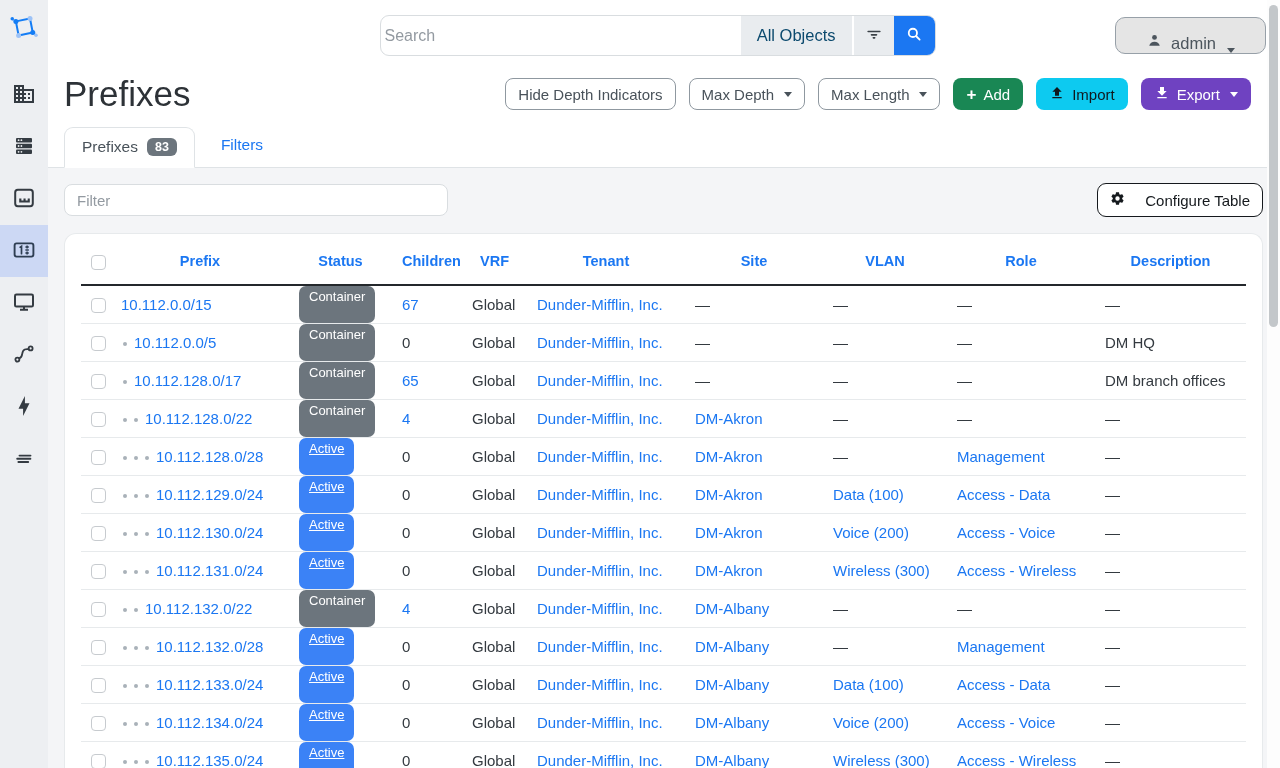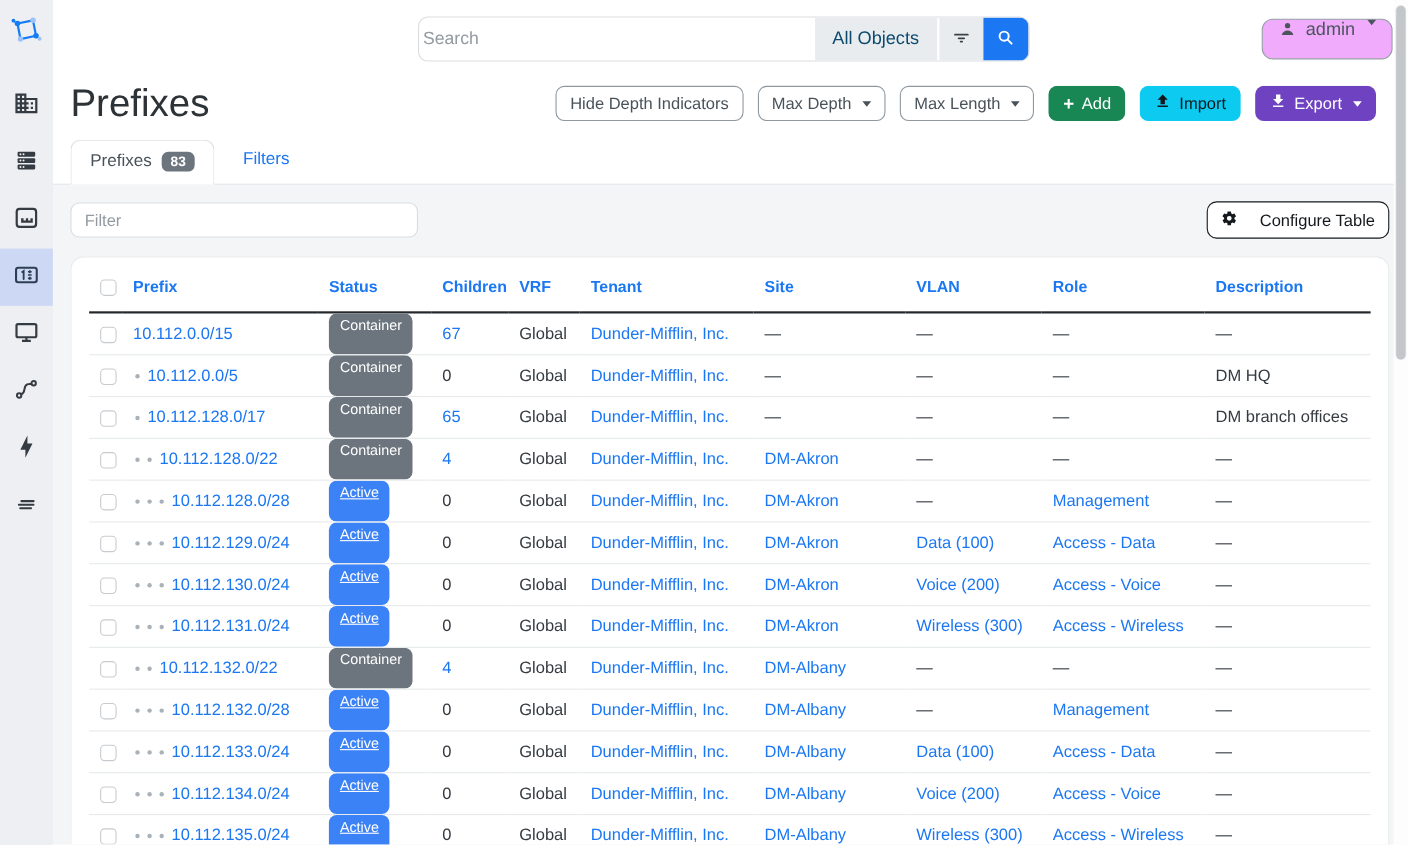--- a/index.html
+++ b/index.html
@@ -32,22 +32,22 @@
     position:absolute; left:50%; transform:translateX(-50%); top:15px;
     display:flex; height:41px; width:556px; border:1px solid #d9dde0; border-radius:9px; overflow:hidden; background:#fff;
   }
   .search-input { border:none; outline:none; padding:0 4px; font-size:16px; flex:1; color:#343a40; min-width:0; background:transparent; }
   .search-input::placeholder { color:#939aa1; }
   .scope-seg { background:#e9ecef; display:flex; align-items:center; padding:0 16px; font-size:16.5px; color:#0c4a6e; cursor:pointer; }
   .funnel-seg { background:#e9ecef; width:42px; display:flex; align-items:center; justify-content:center; border-left:2px solid #fff; color:#3a4147; cursor:pointer; }
   .search-btn { background:#1b77f2; width:41px; color:#fff; display:flex; align-items:center; justify-content:center; border:none; cursor:pointer; }
   .user-btn {
     position:absolute; right:1px; top:17px; height:37px;
-    border:1px solid #97a0a8; border-radius:10px; background:#f0abfc; color:#4c555d;
-    display:flex; align-items:flex-start; gap:8px; padding:0 14px; font-size:16.5px; cursor:pointer;
+    border:1px solid #97a0a8; border-radius:10px; background:#e5e5e5; color:#4c555d;
+    display:flex; align-items:flex-end; gap:8px; padding:0 30px; font-size:16.5px; cursor:pointer;
   }
 
   
   .header-row { display:flex; align-items:center; padding:2px 16px 0 16px; flex:none; }
   .page-title { font-size:35px; font-weight:400; color:#2d3237; margin:0; }
   .actions { margin-left:auto; display:flex; gap:13px; align-items:center; }
   .btn {
     height:32px; border-radius:8px; font-size:15px; display:inline-flex; align-items:center; gap:7px;
     padding:0 12px; border:1px solid transparent; background:#fff; cursor:pointer; white-space:nowrap;
     font-family:"Liberation Sans", sans-serif;
@@ -66,38 +66,38 @@
     border-radius:9px 9px 0 0; padding:10px 17px 11px; display:flex; gap:9px; align-items:center;
     color:#49525a; font-size:15.5px; cursor:pointer;
   }
   .tab-count { background:#6c757d; color:#fff; border-radius:6px; padding:2px 8px; font-size:12.5px; font-weight:bold; }
   .tab-link { color:#1b77f2; padding:10px 17px 13px; font-size:15.5px; margin-left:9px; cursor:pointer; }
 
   
   .content { flex:1; background:#f4f5f7; padding:15px 4px 0 16px; display:flex; flex-direction:column; overflow:hidden; }
   .controls-row { display:flex; align-items:center; justify-content:space-between; flex:none; padding-right:0; }
   .filter-input {
-    width:316px; height:32px; border:1px solid #d9dde0; border-radius:8px; padding:0 12px;
+    width:384px; height:32px; border:1px solid #d9dde0; border-radius:8px; padding:0 12px;
     font-size:15px; background:#fff; color:#343a40; outline:none; font-family:"Liberation Sans", sans-serif;
   }
   .filter-input::placeholder { color:#939aa1; }
   .configure-btn {
     height:34px; border:1.5px solid #15191d; border-radius:9px; background:#fff; color:#15191d;
     display:flex; align-items:center; gap:20px; padding:0 12px; font-size:15px; cursor:pointer;
     font-family:"Liberation Sans", sans-serif;
   }
 
   
   .card {
     margin-top:16px; background:#fff; border-radius:12px 12px 0 0; border:1px solid #e7eaec; border-bottom:none;
     flex:1; padding:13px 16px 0 16px; overflow:hidden;
   }
   table { width:100%; border-collapse:collapse; table-layout:fixed; }
   th {
-    text-align:left; color:#1b77f2; font-size:14.5px; font-weight:bold;
+    text-align:center; color:#1b77f2; font-size:14.5px; font-weight:bold;
     padding:6px 10px 14px 10px; cursor:pointer; white-space:nowrap;
     border-bottom:2px solid #24282c;
   }
   th.col-check { cursor:default; }
   td {
     padding:0 10px; height:37px; border-bottom:1px solid #e7eaec; font-size:15px;
     vertical-align:middle; white-space:nowrap; overflow:hidden; color:#343a40;
   }
   .cb { display:inline-block; width:15px; height:15px; border:1px solid #c7cbcf; border-radius:4px; background:#fff; vertical-align:middle; cursor:pointer; }
   .dot { display:inline-block; width:4px; height:4px; border-radius:50%; background:#a9b1b9; margin-right:7px; vertical-align:middle; }

